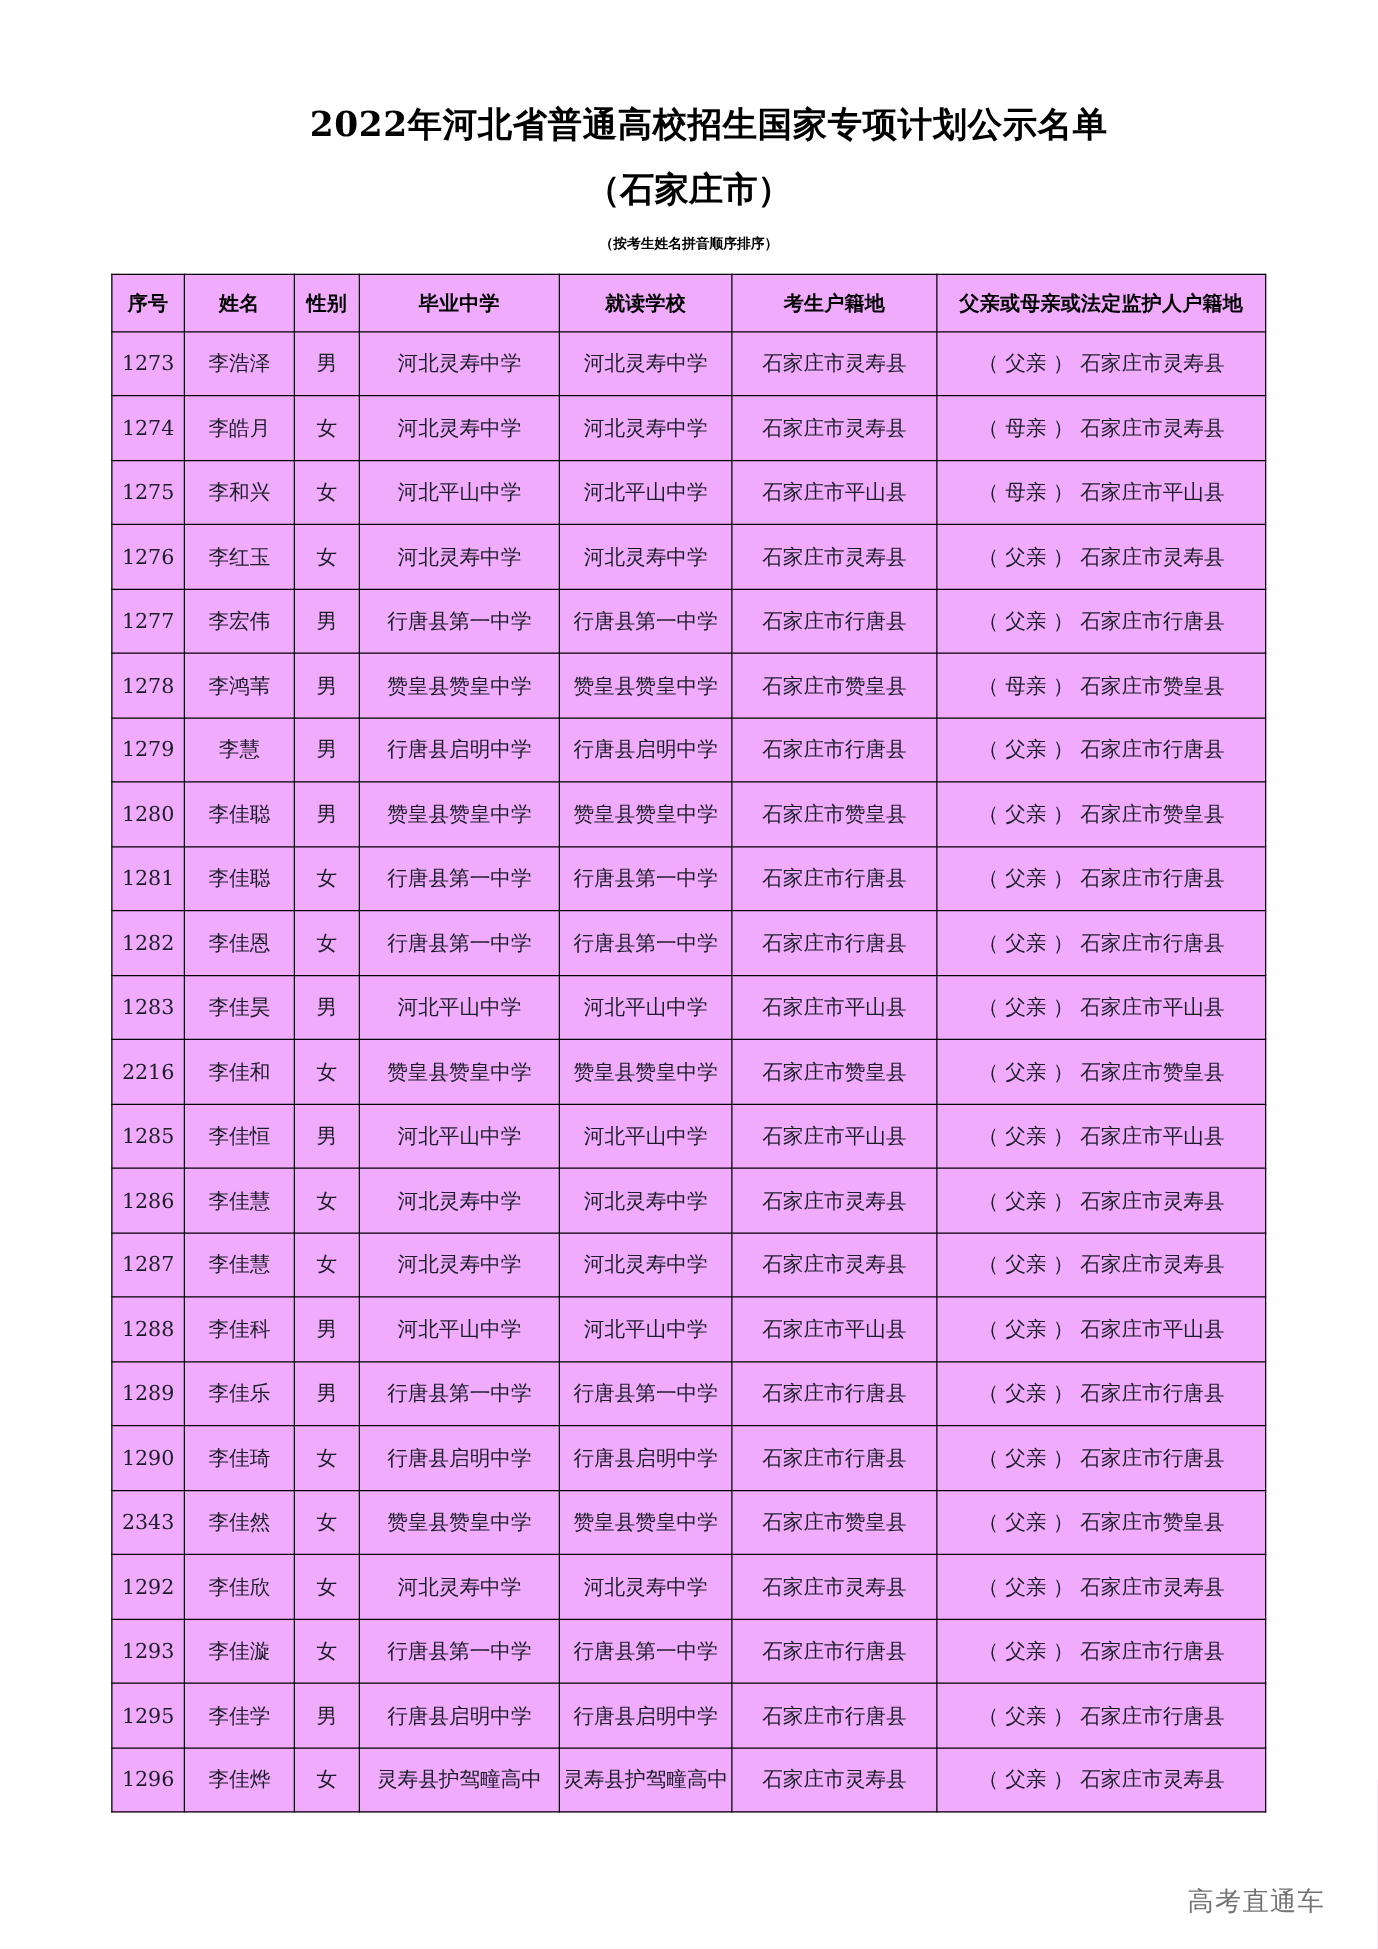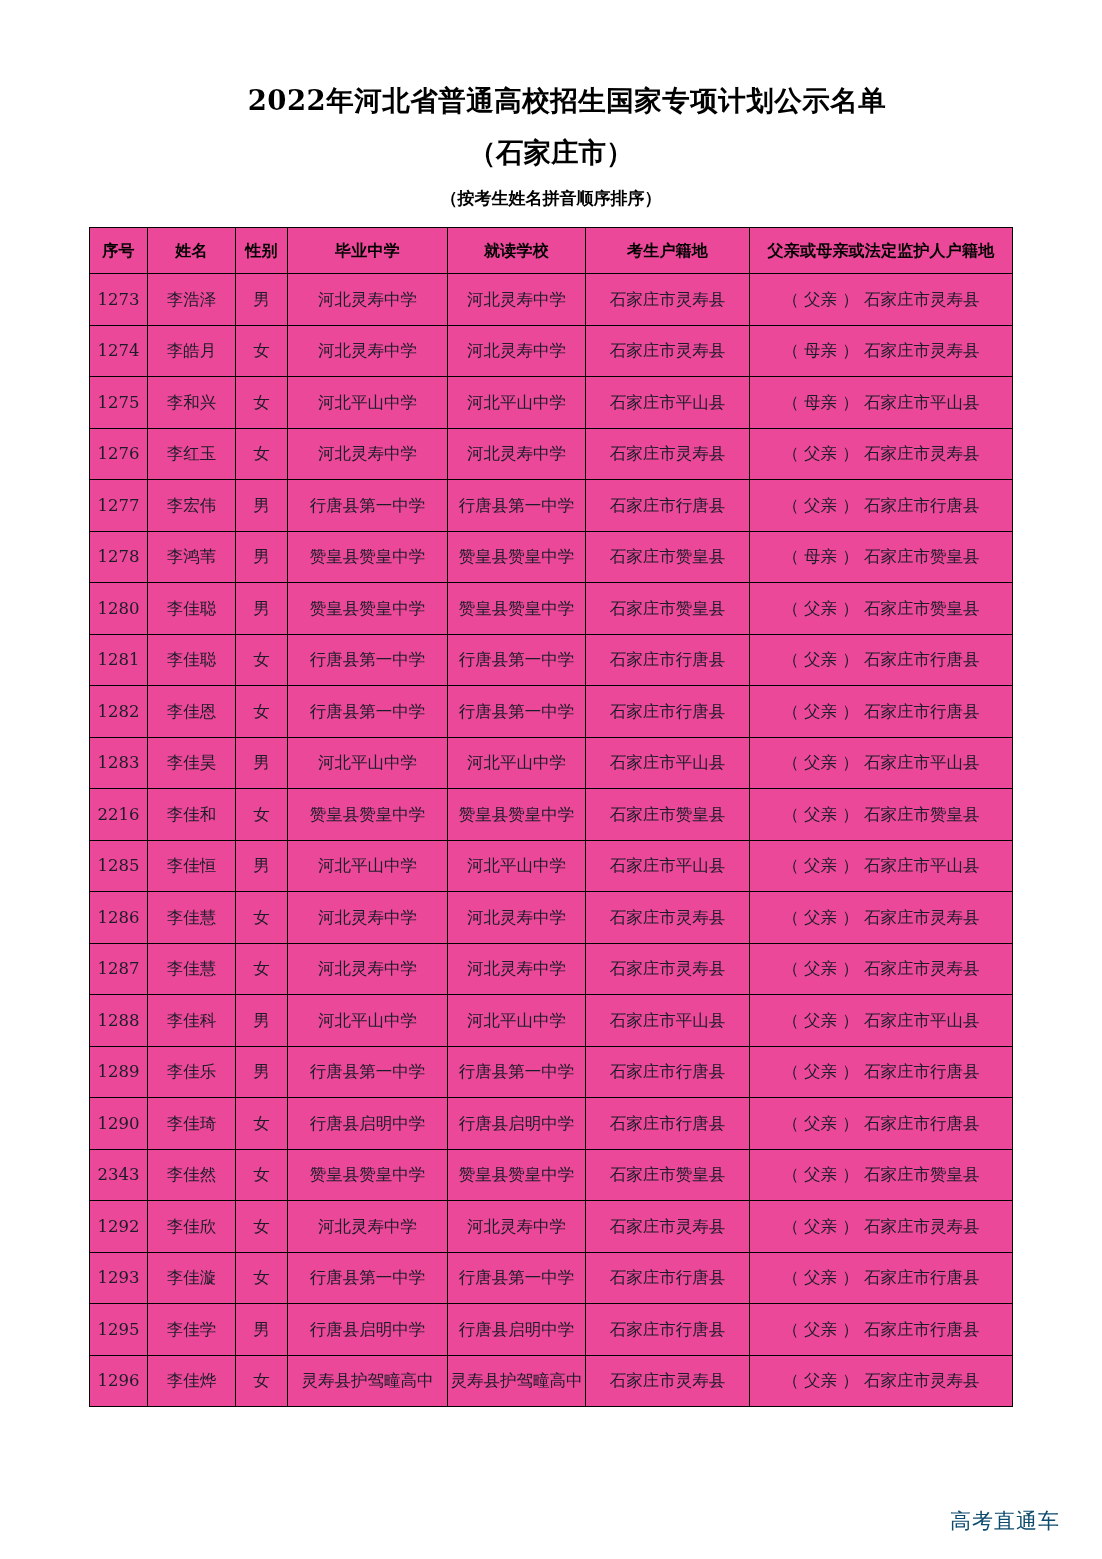--- a/index.html
+++ b/index.html
@@ -45,37 +45,37 @@
     font-weight: bold;
     font-size: 27.5px;
     line-height: 1.32;
     margin: 16px;
     color: #000;
   }
 
   .doc-note {
     font-family: "DejaVu Sans", "Liberation Sans", sans-serif;
     font-weight: bold;
-    font-size: 17px;
+    font-size: 11px;
     line-height: 1.4;
     margin: 15px 0 0 0;
     color: #000;
   }
 
   .table-wrap {
     margin-top: 17px;
     padding-left: 89px;
     padding-right: 90px;
   }
 
   table.roster {
     border-collapse: collapse;
     width: 923px;
     table-layout: fixed;
-    background: #ec4899;
+    background: #f0abfc;
   }
 
   table.roster th,
   table.roster td {
     border: 1px solid #000;
     text-align: center;
     vertical-align: middle;
     padding: 0 2px;
     font-size: 16.5px;
     line-height: 1.22;
@@ -112,21 +112,21 @@
   col.c-school  { width: 138px; }
   col.c-origin  { width: 164px; }
   col.c-guard   { width: 263px; }
 
   .watermark {
     position: absolute;
     right: 42px;
     bottom: 24px;
     font-family: "DejaVu Sans", "Liberation Sans", sans-serif;
     font-size: 21px;
-    color: #0c4a6e;
+    color: #737373;
     letter-spacing: 1px;
     user-select: none;
   }
 </style>
 </head>
 <body>
 
 <div class="page">
 
   <div class="title-block">
@@ -206,20 +206,29 @@
           <tr>
             <td class="col-idx">1278</td>
             <td>李鸿苇</td>
             <td>男</td>
             <td>赞皇县赞皇中学</td>
             <td>赞皇县赞皇中学</td>
             <td>石家庄市赞皇县</td>
             <td>（ 母亲 ） 石家庄市赞皇县</td>
           </tr>
           <tr>
+            <td class="col-idx">1279</td>
+            <td>李慧</td>
+            <td>男</td>
+            <td>行唐县启明中学</td>
+            <td>行唐县启明中学</td>
+            <td>石家庄市行唐县</td>
+            <td>（ 父亲 ） 石家庄市行唐县</td>
+          </tr>
+          <tr>
             <td class="col-idx">1280</td>
             <td>李佳聪</td>
             <td>男</td>
             <td>赞皇县赞皇中学</td>
             <td>赞皇县赞皇中学</td>
             <td>石家庄市赞皇县</td>
             <td>（ 父亲 ） 石家庄市赞皇县</td>
           </tr>
           <tr>
             <td class="col-idx">1281</td>

